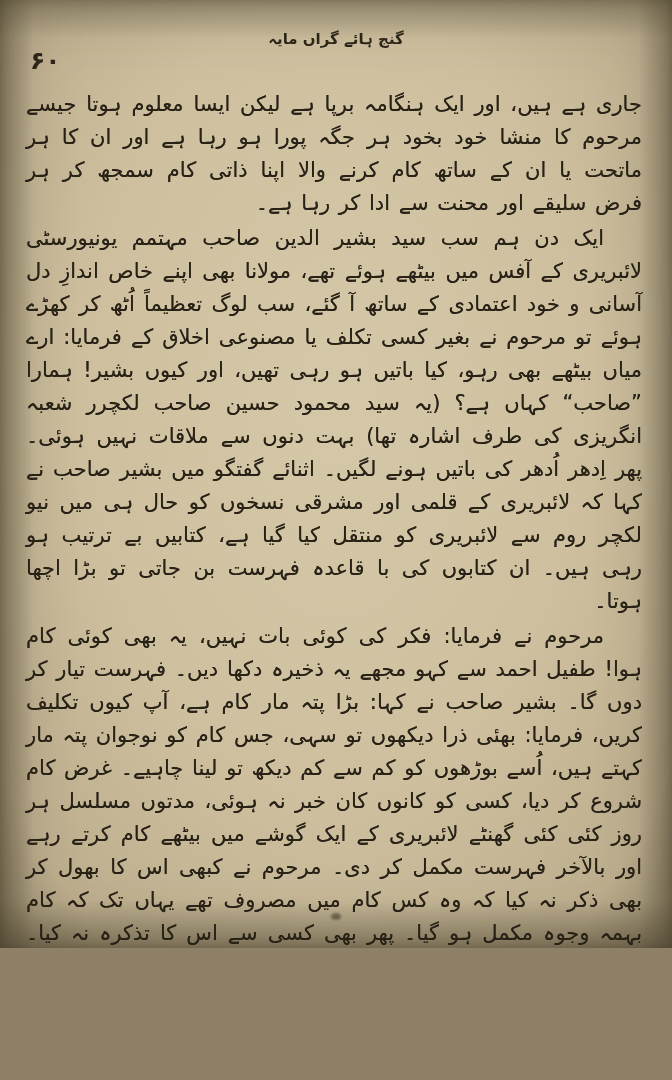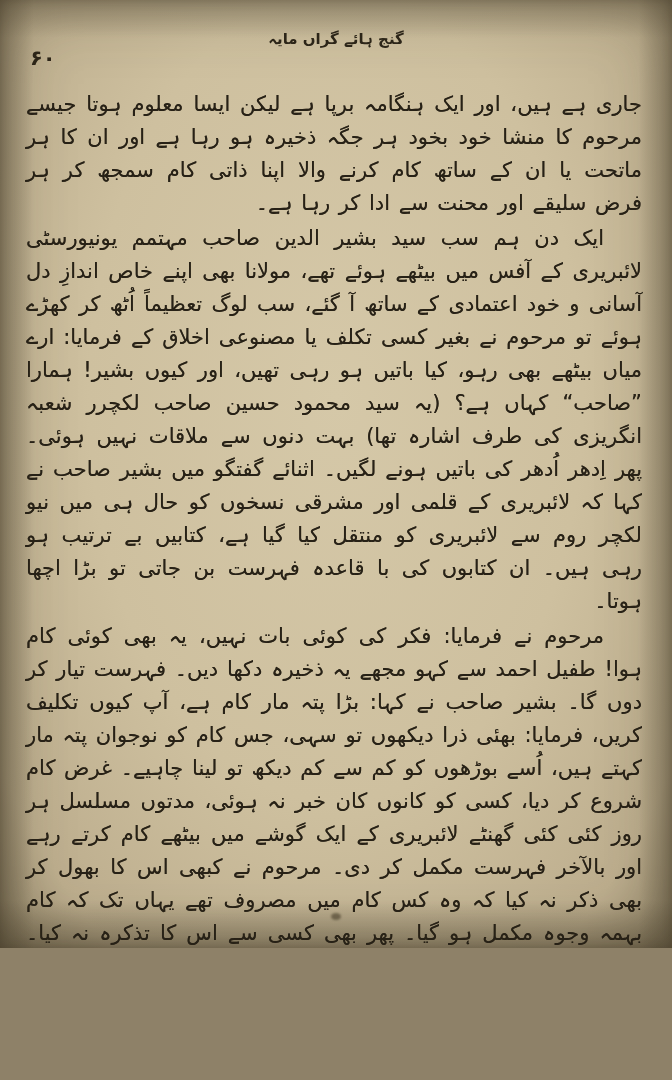--- a/index.html
+++ b/index.html
@@ -35,21 +35,21 @@
     text-align: center;
     font-size: 15px;
     font-weight: bold;
     letter-spacing: 1px;
     color: #2c2518;
   }
   .page-number {
     position: absolute;
     top: 46px;
     left: 30px;
-    font-size: 21px;
+    font-size: 25px;
     font-weight: bold;
     color: #2c2518;
   }
   .body-text {
     direction: rtl;
     text-align: justify;
     text-align-last: right;
     font-size: 21px;
     line-height: 33px;
     word-spacing: 2px;
@@ -77,21 +77,21 @@
 <body>
 
 <div class="scan">
 
   <div class="header-title">گنج ہائے گراں مایہ</div>
 
   <div class="page-number">۶۰</div>
 
   <div class="page">
     <div class="body-text">
-      <p class="para">جاری ہے ہیں، اور ایک ہنگامہ برپا ہے لیکن ایسا معلوم ہوتا جیسے مرحوم کا منشا خود بخود ہر جگہ ذخیرہ ہو رہا ہے اور ان کا ہر ماتحت یا ان کے ساتھ کام کرنے والا اپنا ذاتی کام سمجھ کر ہر فرض سلیقے اور محنت سے ادا کر رہا ہے۔</p>
+      <p class="para">جاری ہے ہیں، اور ایک ہنگامہ برپا ہے لیکن ایسا معلوم ہوتا جیسے مرحوم کا منشا خود بخود ہر جگہ پورا ہو رہا ہے اور ان کا ہر ماتحت یا ان کے ساتھ کام کرنے والا اپنا ذاتی کام سمجھ کر ہر فرض سلیقے اور محنت سے ادا کر رہا ہے۔</p>
       <p class="para indent">ایک دن ہم سب سید بشیر الدین صاحب مہتمم یونیورسٹی لائبریری کے آفس میں بیٹھے ہوئے تھے، مولانا بھی اپنے خاص اندازِ دل آسانی و خود اعتمادی کے ساتھ آ گئے، سب لوگ تعظیماً اُٹھ کر کھڑے ہوئے تو مرحوم نے بغیر کسی تکلف یا مصنوعی اخلاق کے فرمایا: ارے میاں بیٹھے بھی رہو، کیا باتیں ہو رہی تھیں، اور کیوں بشیر! ہمارا ”صاحب“ کہاں ہے؟ (یہ سید محمود حسین صاحب لکچرر شعبہ انگریزی کی طرف اشارہ تھا) بہت دنوں سے ملاقات نہیں ہوئی۔ پھر اِدھر اُدھر کی باتیں ہونے لگیں۔ اثنائے گفتگو میں بشیر صاحب نے کہا کہ لائبریری کے قلمی اور مشرقی نسخوں کو حال ہی میں نیو لکچر روم سے لائبریری کو منتقل کیا گیا ہے، کتابیں بے ترتیب ہو رہی ہیں۔ ان کتابوں کی با قاعدہ فہرست بن جاتی تو بڑا اچھا ہوتا۔</p>
       <p class="para indent">مرحوم نے فرمایا: فکر کی کوئی بات نہیں، یہ بھی کوئی کام ہوا! طفیل احمد سے کہو مجھے یہ ذخیرہ دکھا دیں۔ فہرست تیار کر دوں گا۔ بشیر صاحب نے کہا: بڑا پتہ مار کام ہے، آپ کیوں تکلیف کریں، فرمایا: بھئی ذرا دیکھوں تو سہی، جس کام کو نوجوان پتہ مار کہتے ہیں، اُسے بوڑھوں کو کم سے کم دیکھ تو لینا چاہیے۔ غرض کام شروع کر دیا، کسی کو کانوں کان خبر نہ ہوئی، مدتوں مسلسل ہر روز کئی کئی گھنٹے لائبریری کے ایک گوشے میں بیٹھے کام کرتے رہے اور بالآخر فہرست مکمل کر دی۔ مرحوم نے کبھی اس کا بھول کر بھی ذکر نہ کیا کہ وہ کس کام میں مصروف تھے یہاں تک کہ کام بہمہ وجوہ مکمل ہو گیا۔ پھر بھی کسی سے اس کا تذکرہ نہ کیا۔ ایک عرصے کے بعد معلوم ہوا کہ مرحوم نے فہرست مکمل کر دی تو میں نے عرض کیا کہ آپ خواہ مخواہ کا دردِ سر کیوں خریدتے رہتے ہیں۔ کہنے لگے: تم بھی عجیب آدمی ہو، یہ بھی کوئی کام ہوا، بشیر کو اس کی فکر تھی، میں نے کہا کام اچھا ہے فرصت بھی ہے کچھ دن اسی کی سیر رہی۔ فہرست</p>
     </div>
   </div>
 
   <div class="scan-artifact"></div>
 
 </div>
 
 </body></html>

